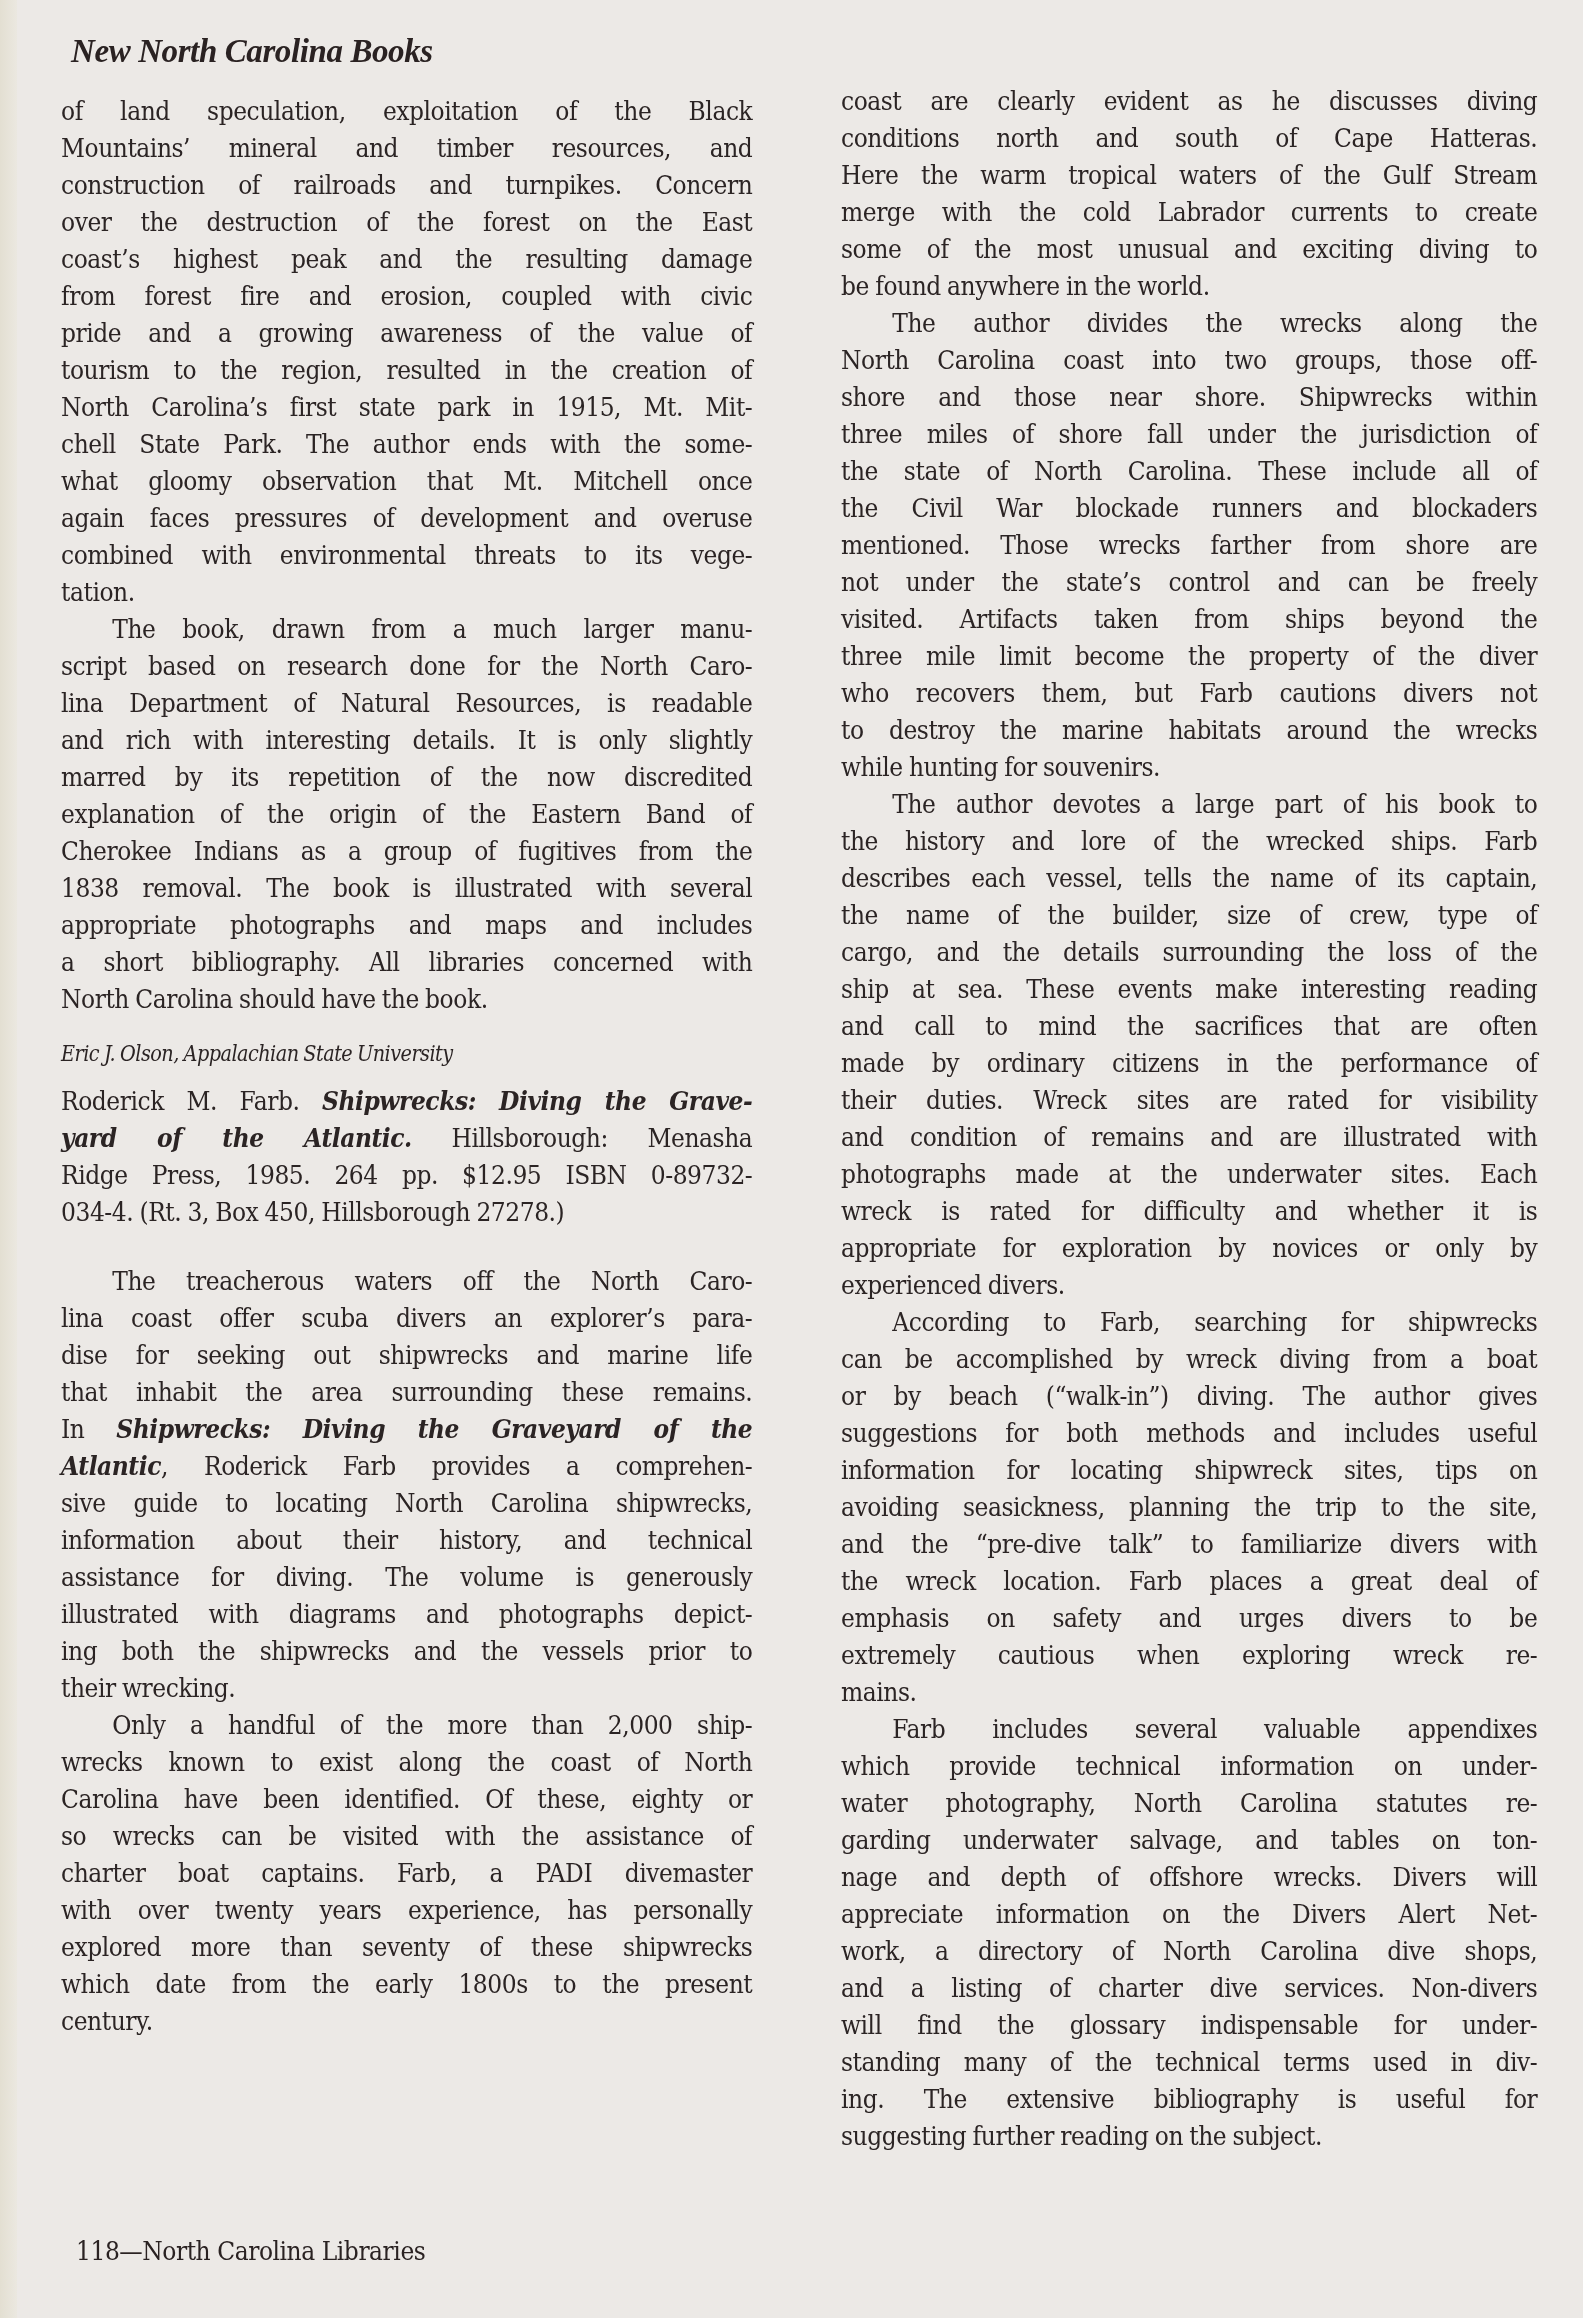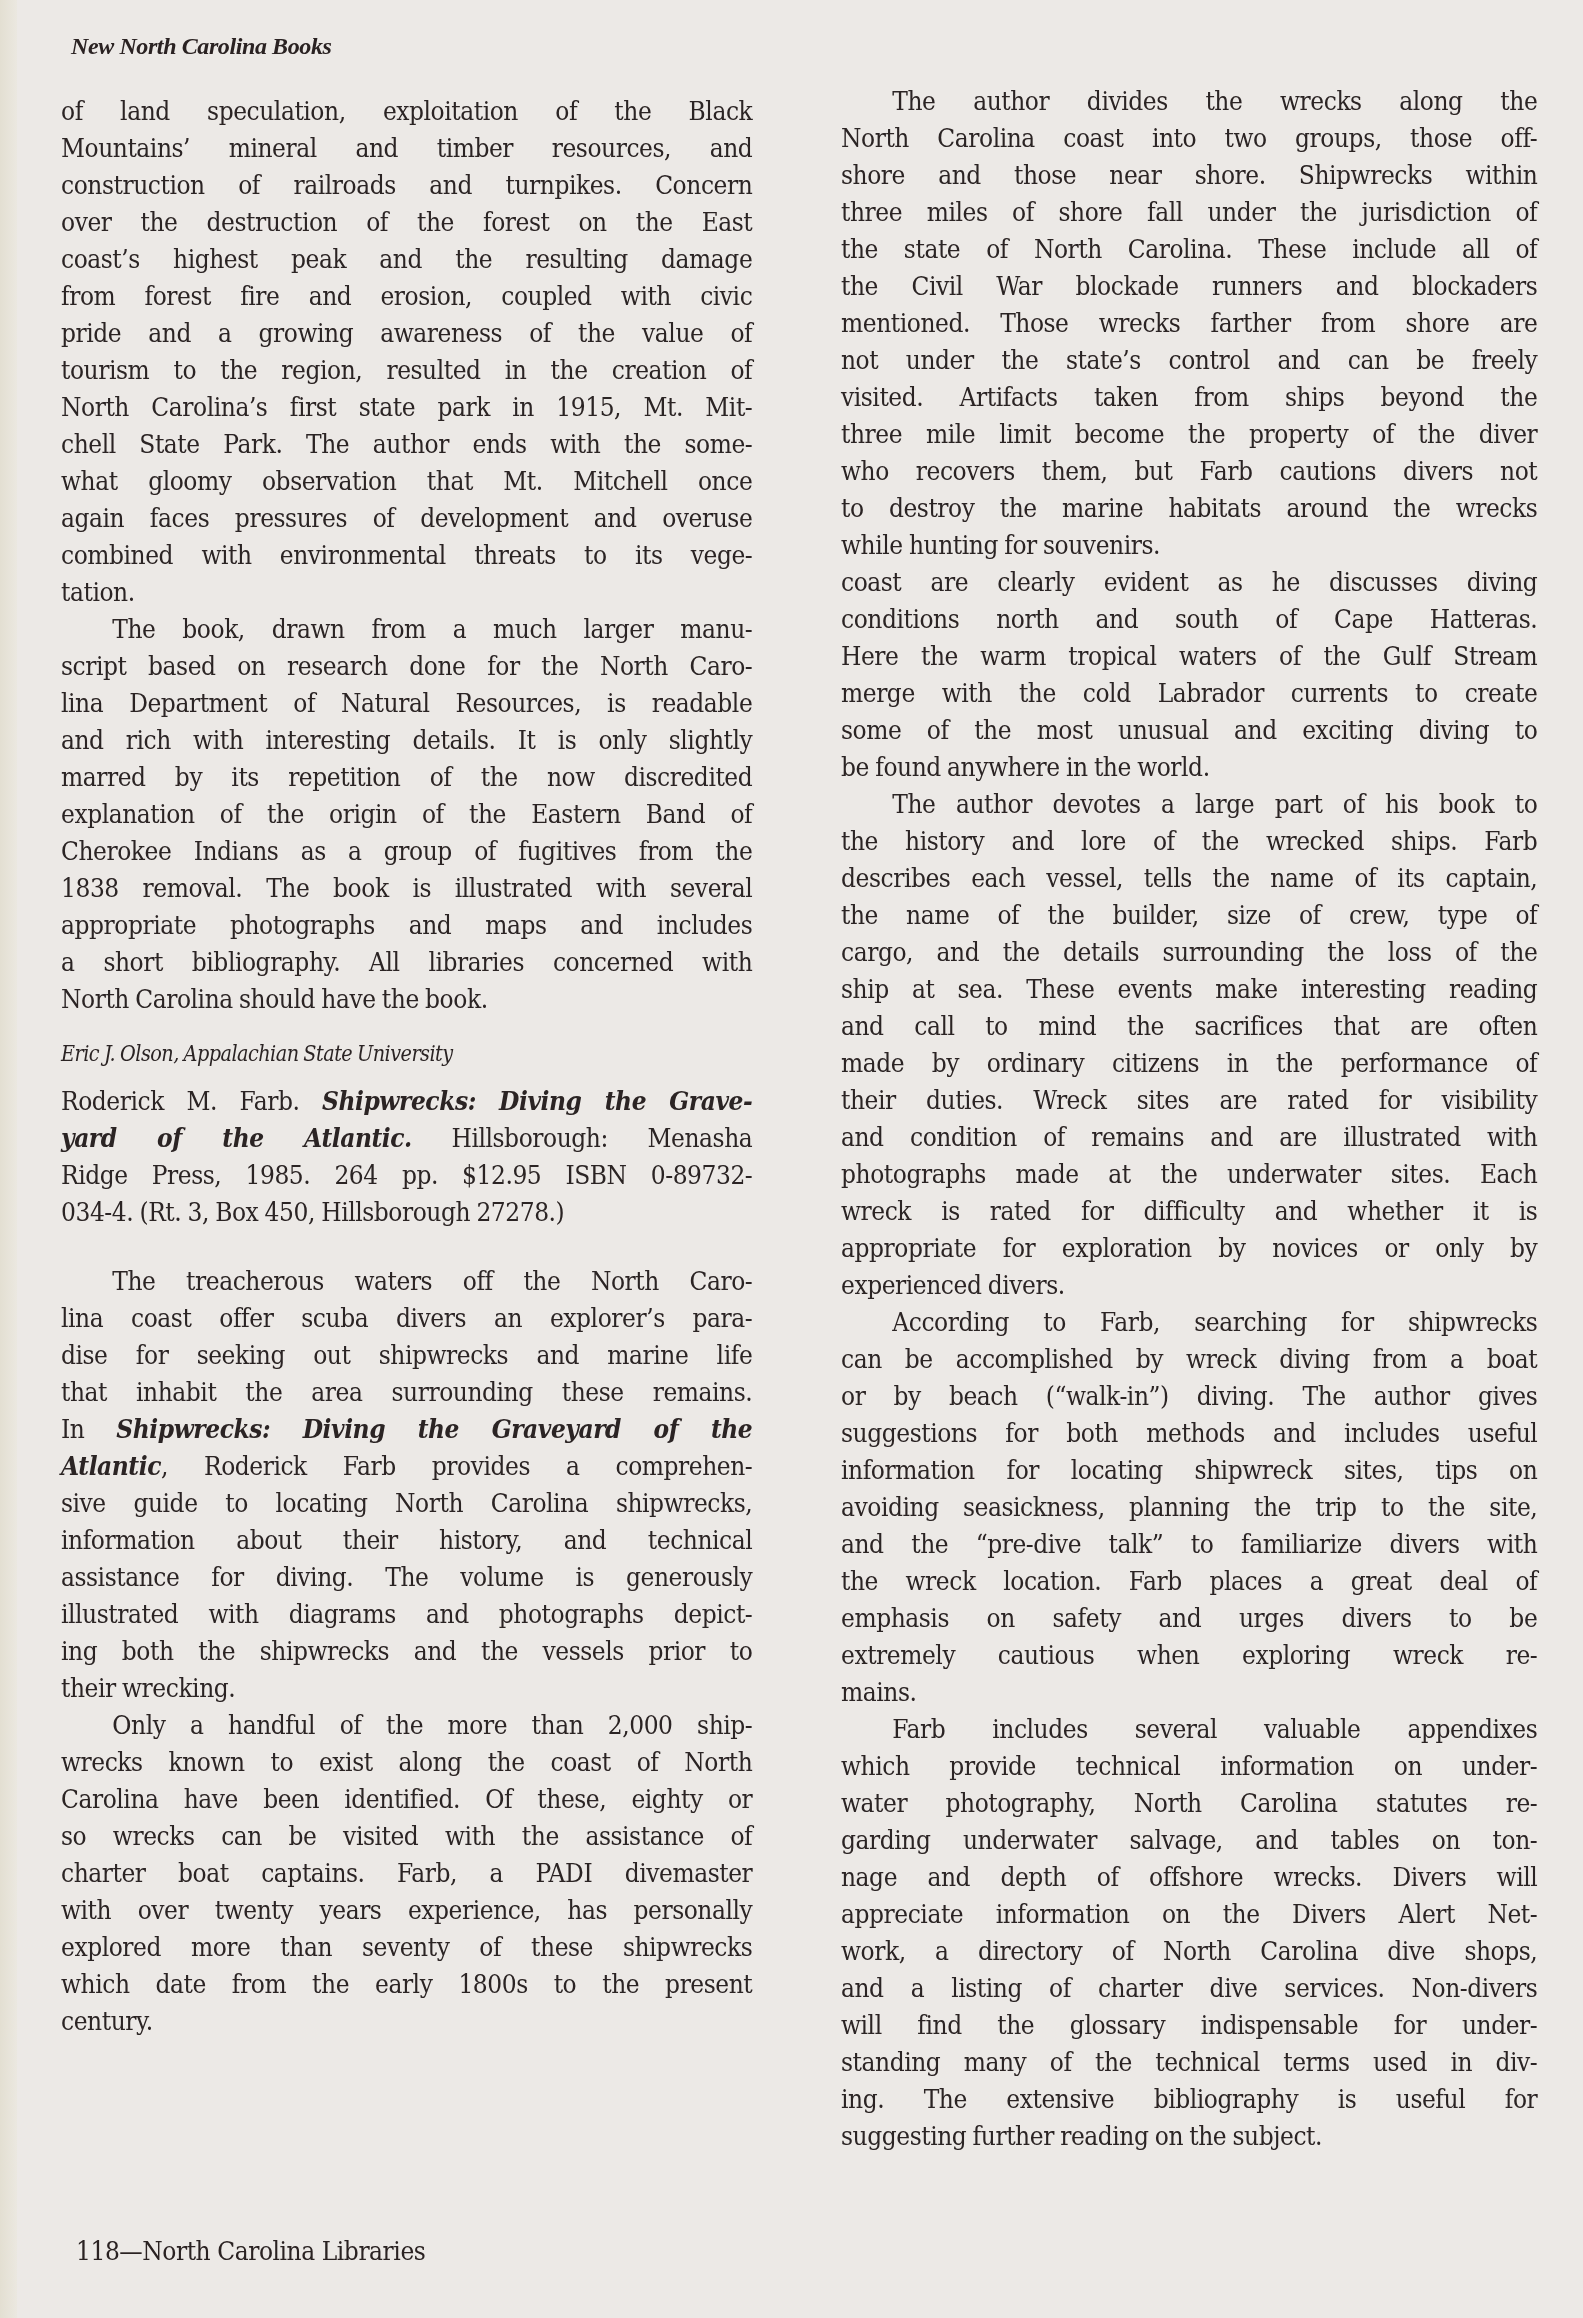--- a/index.html
+++ b/index.html
@@ -12,21 +12,21 @@
     color: #2b2424;
   }
   .edge {
     position: absolute; left: 0; top: 0; width: 17.4px; height: 2319px;
     background: linear-gradient(to right, #e3dfd2, #ebe8e0);
   }
   .header {
     position: absolute; left: 71px; top: 33px;
     font-family: "Liberation Serif", serif;
     font-style: italic; font-weight: bold;
-    font-size: 24px; letter-spacing: -0.4px;
+    font-size: 33px; letter-spacing: -0.4px;
     color: #2a2222;
   }
   .col {
     position: absolute;
     width: 692px;
   }
   .col-left { left: 61px; top: 93px; }
   .col-right { left: 841px; top: 83px; width: 697px; }
   .line {
     display: block;
@@ -136,41 +136,41 @@
       <span class="line">charter boat captains. Farb, a PADI divemaster</span>
       <span class="line">with over twenty years experience, has personally</span>
       <span class="line">explored more than seventy of these shipwrecks</span>
       <span class="line">which date from the early 1800s to the present</span>
       <span class="line last">century.</span>
     </div>
 </div>
 
 <div class="col col-right">
   <div>
+      <span class="line">coast are clearly evident as he discusses diving</span>
+      <span class="line">conditions north and south of Cape Hatteras.</span>
+      <span class="line">Here the warm tropical waters of the Gulf Stream</span>
+      <span class="line">merge with the cold Labrador currents to create</span>
+      <span class="line">some of the most unusual and exciting diving to</span>
+      <span class="line last">be found anywhere in the world.</span>
+    </div>
+  <div>
       <span class="line indent">The author divides the wrecks along the</span>
       <span class="line">North Carolina coast into two groups, those off-</span>
       <span class="line">shore and those near shore. Shipwrecks within</span>
       <span class="line">three miles of shore fall under the jurisdiction of</span>
       <span class="line">the state of North Carolina. These include all of</span>
       <span class="line">the Civil War blockade runners and blockaders</span>
       <span class="line">mentioned. Those wrecks farther from shore are</span>
       <span class="line">not under the state’s control and can be freely</span>
       <span class="line">visited. Artifacts taken from ships beyond the</span>
       <span class="line">three mile limit become the property of the diver</span>
       <span class="line">who recovers them, but Farb cautions divers not</span>
       <span class="line">to destroy the marine habitats around the wrecks</span>
       <span class="line last">while hunting for souvenirs.</span>
-    </div>
-  <div>
-      <span class="line">coast are clearly evident as he discusses diving</span>
-      <span class="line">conditions north and south of Cape Hatteras.</span>
-      <span class="line">Here the warm tropical waters of the Gulf Stream</span>
-      <span class="line">merge with the cold Labrador currents to create</span>
-      <span class="line">some of the most unusual and exciting diving to</span>
-      <span class="line last">be found anywhere in the world.</span>
     </div>
   <div>
       <span class="line indent">The author devotes a large part of his book to</span>
       <span class="line">the history and lore of the wrecked ships. Farb</span>
       <span class="line">describes each vessel, tells the name of its captain,</span>
       <span class="line">the name of the builder, size of crew, type of</span>
       <span class="line">cargo, and the details surrounding the loss of the</span>
       <span class="line">ship at sea. These events make interesting reading</span>
       <span class="line">and call to mind the sacrifices that are often</span>
       <span class="line">made by ordinary citizens in the performance of</span>

